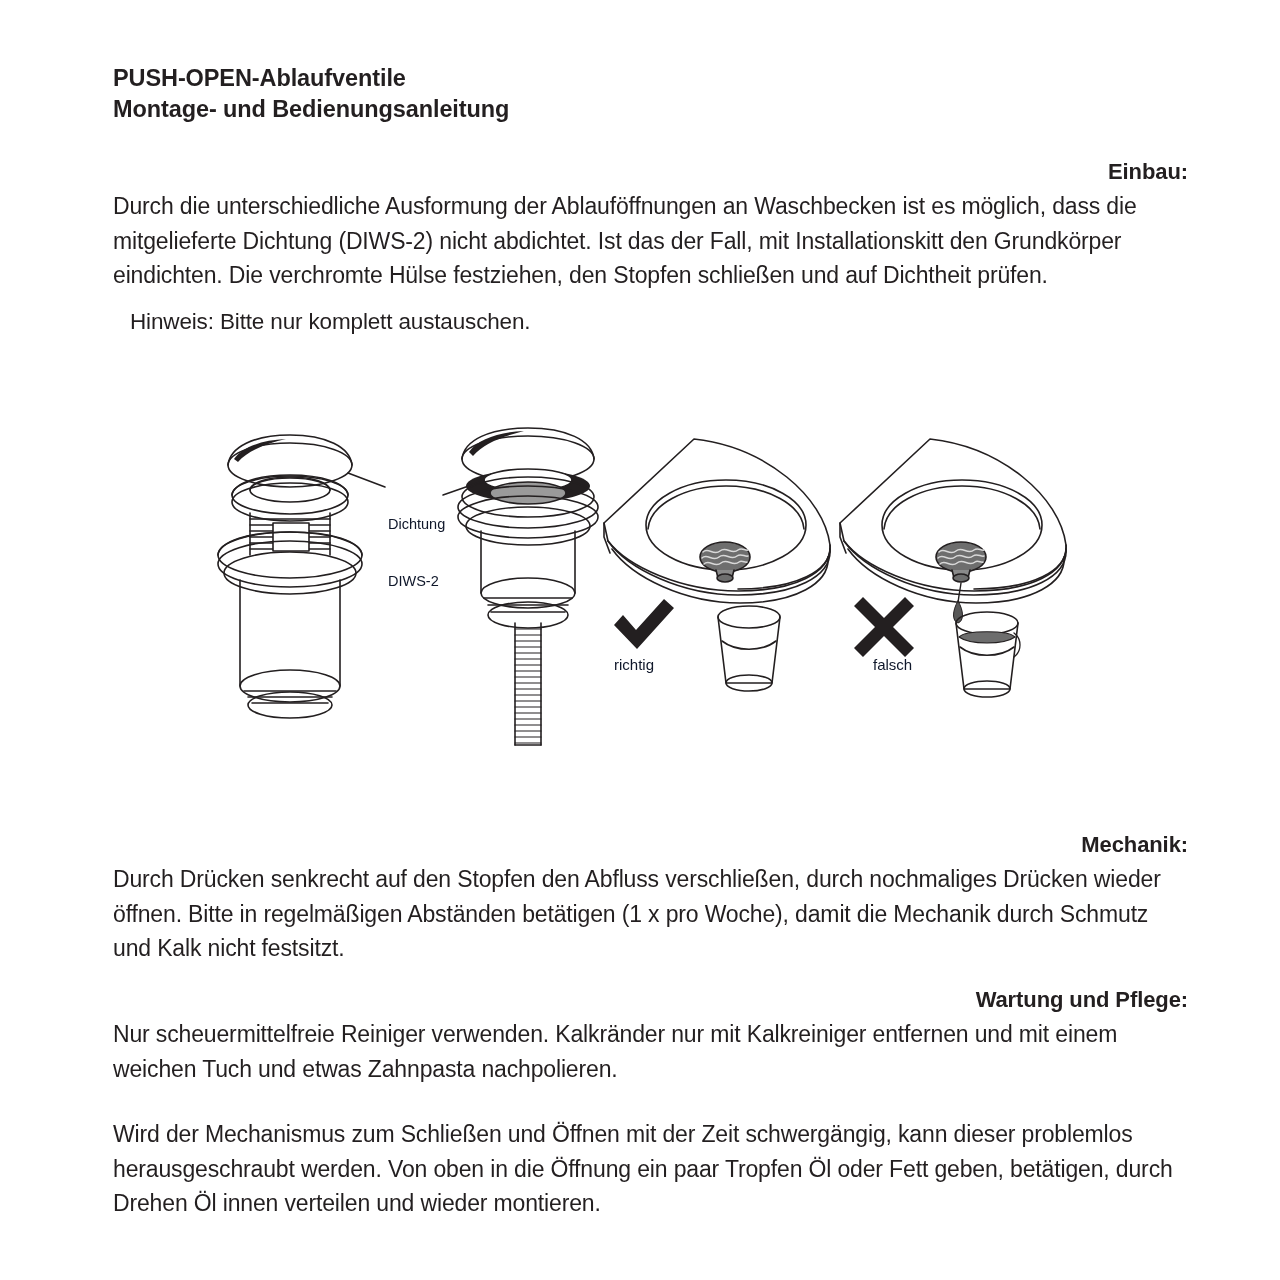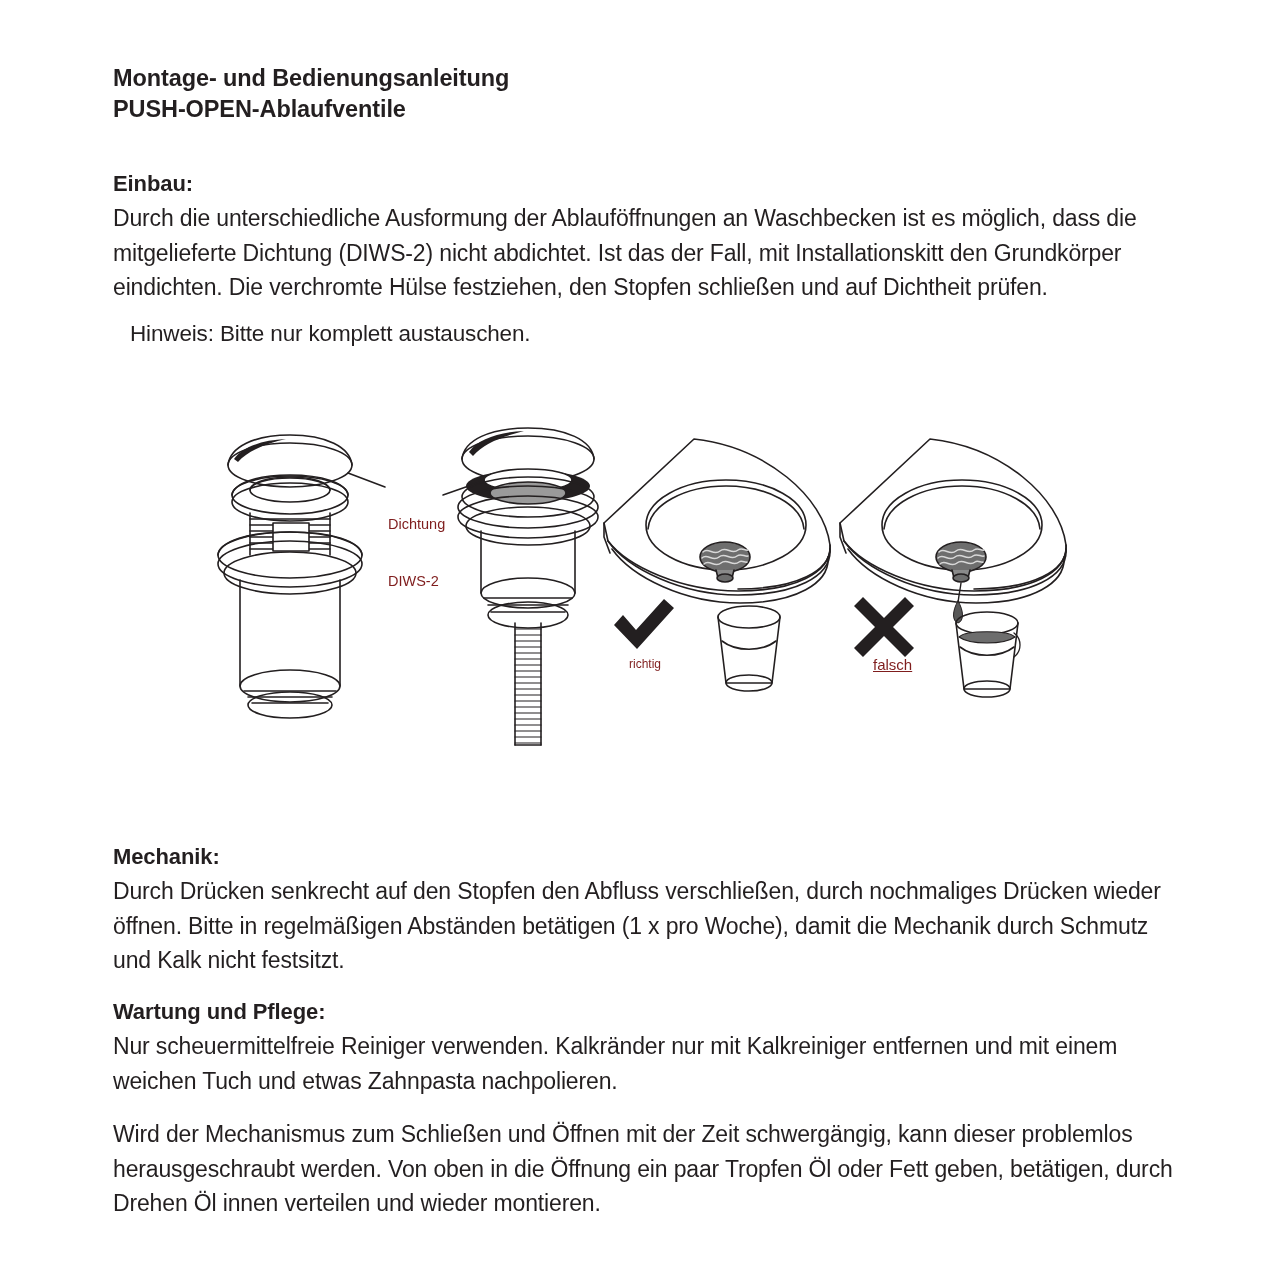--- a/index.html
+++ b/index.html
@@ -35,22 +35,23 @@
 
   .sect {
     position: absolute;
     left: 113px;
     width: 1075px;
   }
   .sect-head {
     font-size: 22px;
     font-weight: bold;
     line-height: 30px;
-    margin: 12px 0 2px 0;
+    margin: 0 0 2px 0;
     letter-spacing: -0.1px;
+    text-align: right;
   }
   .sect-body {
     font-size: 23px;
     line-height: 34.5px;
     margin: 0;
     letter-spacing: -0.15px;
   }
   .indent-note {
     font-size: 22.5px;
     line-height: 34.5px;
@@ -71,35 +72,35 @@
     top: 415px;
     width: 900px;
     height: 360px;
   }
   .figure svg { display: block; }
 
   .fig-label {
     position: absolute;
     font-size: 14.5px;
     line-height: 19px;
-    color: #7f1d1d;
+    color: #0f172a;
     white-space: pre;
   }
   #lbl-dichtung { left: 188px; top: 62px; }
-  #lbl-richtig  { left: 429px; top: 240px; font-size: 12px; }
-  #lbl-falsch   { left: 673px; top: 240px; font-size: 15px; text-decoration: underline; }
+  #lbl-richtig  { left: 414px; top: 240px; font-size: 15px; }
+  #lbl-falsch   { left: 673px; top: 240px; font-size: 15px; }
 </style>
 </head>
 <body>
 
 <div class="page">
 
   <div class="doc-title">
+    <div>PUSH-OPEN-Ablaufventile</div>
     <div>Montage- und Bedienungsanleitung</div>
-    <div>PUSH-OPEN-Ablaufventile</div>
   </div>
 
   <div class="sect" id="sec-einbau">
     <h2 class="sect-head">Einbau:</h2>
     <p class="sect-body">Durch die unterschiedliche Ausformung der Ablauföffnungen an Waschbecken ist es möglich, dass die mitgelieferte Dichtung (DIWS-2) nicht abdichtet. Ist das der Fall, mit Installationskitt den Grundkörper eindichten. Die verchromte Hülse festziehen, den Stopfen schließen und auf Dichtheit prüfen.</p>
     <p class="indent-note">Hinweis: Bitte nur komplett austauschen.</p>
   </div>
 
   <div class="figure">
 

